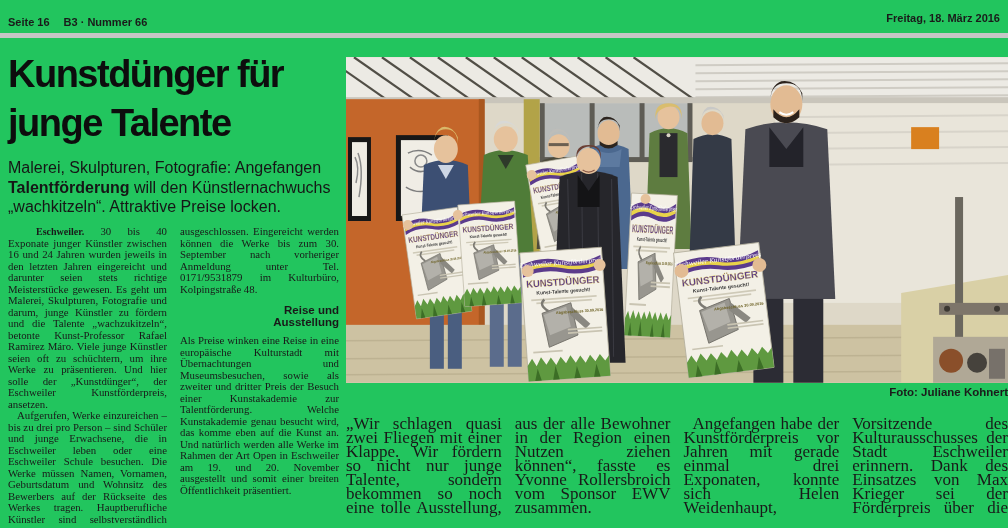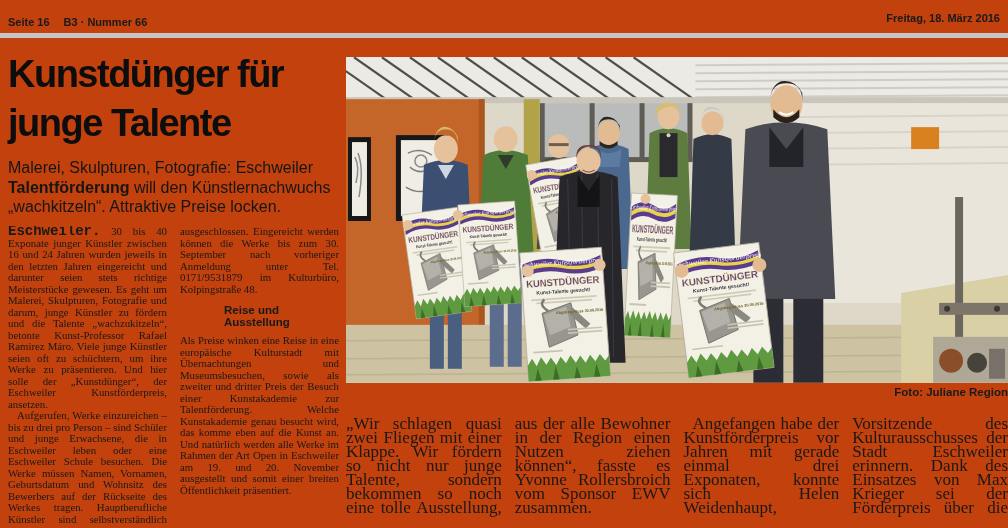--- a/index.html
+++ b/index.html
@@ -1,16 +1,16 @@
 <!DOCTYPE html>
 <html lang="de"><head>
 <meta charset="utf-8">
 <style>
   html,body{margin:0;padding:0;background:#ffffff;}
-  #page{position:relative;width:1008px;height:528px;background:#c2410c;overflow:hidden;
+  #page{position:relative;width:1008px;height:528px;background:#22c55e;overflow:hidden;
         font-family:"Liberation Sans",sans-serif;color:#111;}
   
   .hdr-left{position:absolute;left:8px;top:16px;font-size:11px;font-weight:700;color:#1a1a1a;}
   .hdr-left span{margin-right:14px;}
   .hdr-section{position:absolute;left:0;right:0;top:8px;text-align:center;
         font-size:27px;font-weight:400;letter-spacing:4px;color:#141414;}
   .hdr-date{position:absolute;right:8px;top:12px;font-size:11px;font-weight:700;color:#1a1a1a;}
   .hdr-bar{position:absolute;left:0;top:33px;width:1008px;height:5px;background:#c6c6c6;}
   
   .headline{position:absolute;left:8px;top:50px;width:336px;
@@ -18,23 +18,23 @@
   .standfirst{position:absolute;left:8px;top:158px;width:330px;
         font-size:16px;line-height:19.5px;font-weight:400;color:#161616;}
   .standfirst b{font-weight:700;}
   
   .body-cols{position:absolute;left:8px;top:226px;width:331px;height:302px;
         column-count:2;column-gap:13px;column-fill:auto;overflow:hidden;
         font-family:"Liberation Serif",serif;font-size:10.8px;line-height:11.5px;
         text-align:justify;color:#191919;hyphens:auto;}
   .body-cols p{margin:0;text-indent:9px;}
   .body-cols p.first{text-indent:0;}
-  .body-cols .lead{font-weight:700;font-family:Liberation Mono, monospace;font-size:14px;}
+  .body-cols .lead{font-weight:700;font-family:Liberation Serif, serif;font-size:10px;margin-left:28px;}
   .crosshead{font-family:"Liberation Sans",sans-serif;font-weight:700;font-size:11.5px;
-        margin:10px 0 7px 0 !important;text-indent:0 !important;text-align:left;padding-left:44px;}
+        margin:10px 0 7px 0 !important;text-indent:0 !important;text-align:right;padding-left:44px;}
   
   .photo{position:absolute;left:346px;top:57px;width:662px;height:326px;background:#d8d2c4;}
   .photo svg{display:block;}
   .caption{position:absolute;left:346px;top:386px;width:662px;
         font-size:11.5px;line-height:13.5px;font-weight:600;color:#1b1b1b;}
   .caption .credit{display:block;text-align:right;}
   
   .bottom-cols{position:absolute;left:346px;top:417px;width:662px;height:111px;
         column-count:4;column-gap:13px;column-fill:auto;overflow:hidden;
         font-family:"Liberation Serif",serif;font-size:17px;line-height:14px;
@@ -55,21 +55,21 @@
   <div class="hdr-left">
     <span>Seite 16</span><span>B3 · Nummer 66</span>
   </div>
   <div class="hdr-date">Freitag, 18. März 2016</div>
   <div class="hdr-bar"></div>
 
   <div class="headline">
     <div>Kunstdünger für</div>
     <div>junge Talente</div>
   </div>
-  <div class="standfirst"><span>Malerei, Skulpturen, Fotografie: Eschweiler </span><b>Talentförderung</b><span> will den Künstlernachwuchs „wachkitzeln“. Attraktive Preise locken.</span></div>
+  <div class="standfirst"><span>Malerei, Skulpturen, Fotografie: Angefangen </span><b>Talentförderung</b><span> will den Künstlernachwuchs „wachkitzeln“. Attraktive Preise locken.</span></div>
 
   <div class="body-cols">
     <p class="first"><span class="lead">Eschweiler.</span><span> 30 bis 40 Exponate junger Künstler zwischen 16 und 24 Jahren wurden jeweils in den letzten Jahren eingereicht und darunter seien stets richtige Meisterstücke gewesen. Es geht um Malerei, Skulpturen, Fotografie und darum, junge Künstler zu fördern und die Talente „wachzukitzeln“, betonte Kunst-Professor Rafael Ramirez Máro. Viele junge Künstler seien oft zu schüchtern, um ihre Werke zu präsentieren. Und hier solle der „Kunstdünger“, der Eschweiler Kunstförderpreis, ansetzen.</span></p>
     <p>Aufgerufen, Werke einzureichen – bis zu drei pro Person – sind Schüler und junge Erwachsene, die in Eschweiler leben oder eine Eschweiler Schule besuchen. Die Werke müssen Namen, Vornamen, Geburtsdatum und Wohnsitz des Bewerbers auf der Rückseite des Werkes tragen. Hauptberufliche Künstler sind selbstverständlich ausgeschlossen. Eingereicht werden können die Werke bis zum 30. September nach vorheriger Anmeldung unter Tel. 0171/9531879 im Kulturbüro, Kolpingstraße 48.</p>
     <p class="crosshead">Reise und Ausstellung</p>
     <p class="first">Als Preise winken eine Reise in eine europäische Kulturstadt mit Übernachtungen und Museumsbesuchen, sowie als zweiter und dritter Preis der Besuch einer Kunstakademie zur Talentförderung. Welche Kunstakademie genau besucht wird, das komme eben auf die Kunst an. Und natürlich werden alle Werke im Rahmen der Art Open in Eschweiler am 19. und 20. November ausgestellt und somit einer breiten Öffentlichkeit präsentiert.</p>
   </div>
 
   <div class="photo">
     <svg width="662" height="326" viewBox="0 0 663 326" xmlns="http://www.w3.org/2000/svg">
@@ -252,21 +252,21 @@
         <path d="M428,52 Q441,68 454,52 L454,60 Q441,72 428,60 Z" fill="#2b221c"></path>
         <path d="M434,55 Q441,60 448,55" stroke="#fff" stroke-width="2" fill="none"></path>
       </g>
       <use href="#pstr" transform="translate(328,196) rotate(-7) scale(0.86,0.84)"></use>
       <circle cx="336" cy="214" r="7" fill="#e2bb93"></circle>
       <circle cx="414" cy="208" r="7" fill="#e2bb93"></circle>
     </svg>
   </div>
 
   <div class="caption">
-    <span class="credit">Foto: Juliane Region</span>
+    <span class="credit">Foto: Juliane Kohnert</span>
   </div>
 
   <div class="bottom-cols">
     <p class="first">„Wir schlagen quasi zwei Fliegen mit einer Klappe. Wir fördern so nicht nur junge Talente, sondern bekommen so noch eine tolle Ausstellung, aus der alle Bewohner in der Region einen Nutzen ziehen können“, fasste es Yvonne Rollersbroich vom Sponsor EWV zusammen.</p>
     <p>Angefangen habe der Kunstförderpreis vor Jahren mit gerade einmal drei Exponaten, konnte sich Helen Weidenhaupt, Vorsitzende des Kulturausschusses der Stadt Eschweiler erinnern. Dank des Einsatzes von Max Krieger sei der Förderpreis über die Jahre immer beliebter geworden. Das gestiegene Interesse der Jugend an der Kunst könne auch er beobachten, so Ralf Walraff, stellvertretender Vorsitzender des Eschweiler Kunstvereins. Die Werke, die letztlich einen Preis erhalten, werden von einer Jury ausgewählt, bestehend aus Professor Rafael Ramirez Máro, Direktor der Máro-Akademie, Kulturmanager Max Krieger, dem Eschweiler Kunstverein, der Kulturausschussvorsitzenden Helen Weidenhaupt und Sponsorenvertretern.</p>
     <p>Weitere Informationen zum Jugendkunstpreis gibt es unter ☎ 0171/9531879 oder unter www.maxkrieger.com.</p>
   </div>
 
 </div>
 

